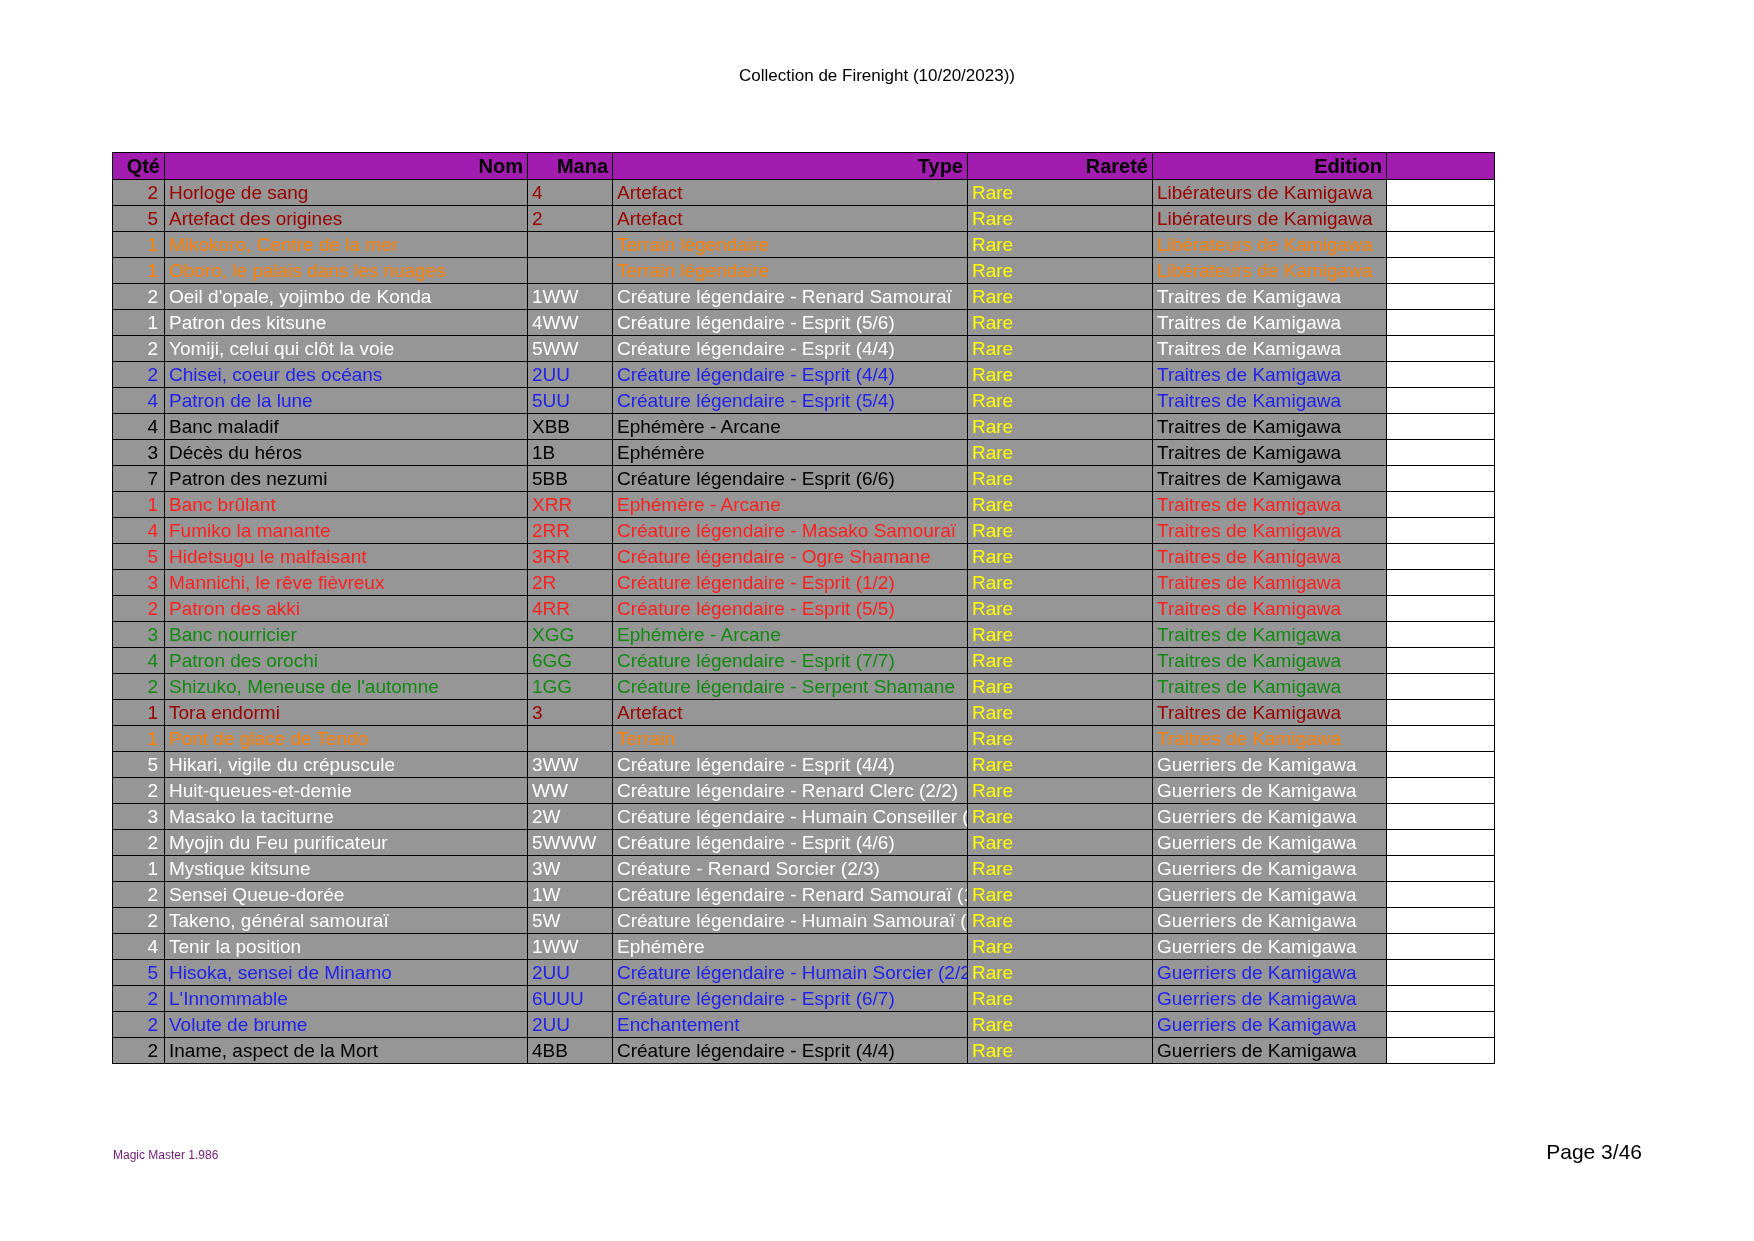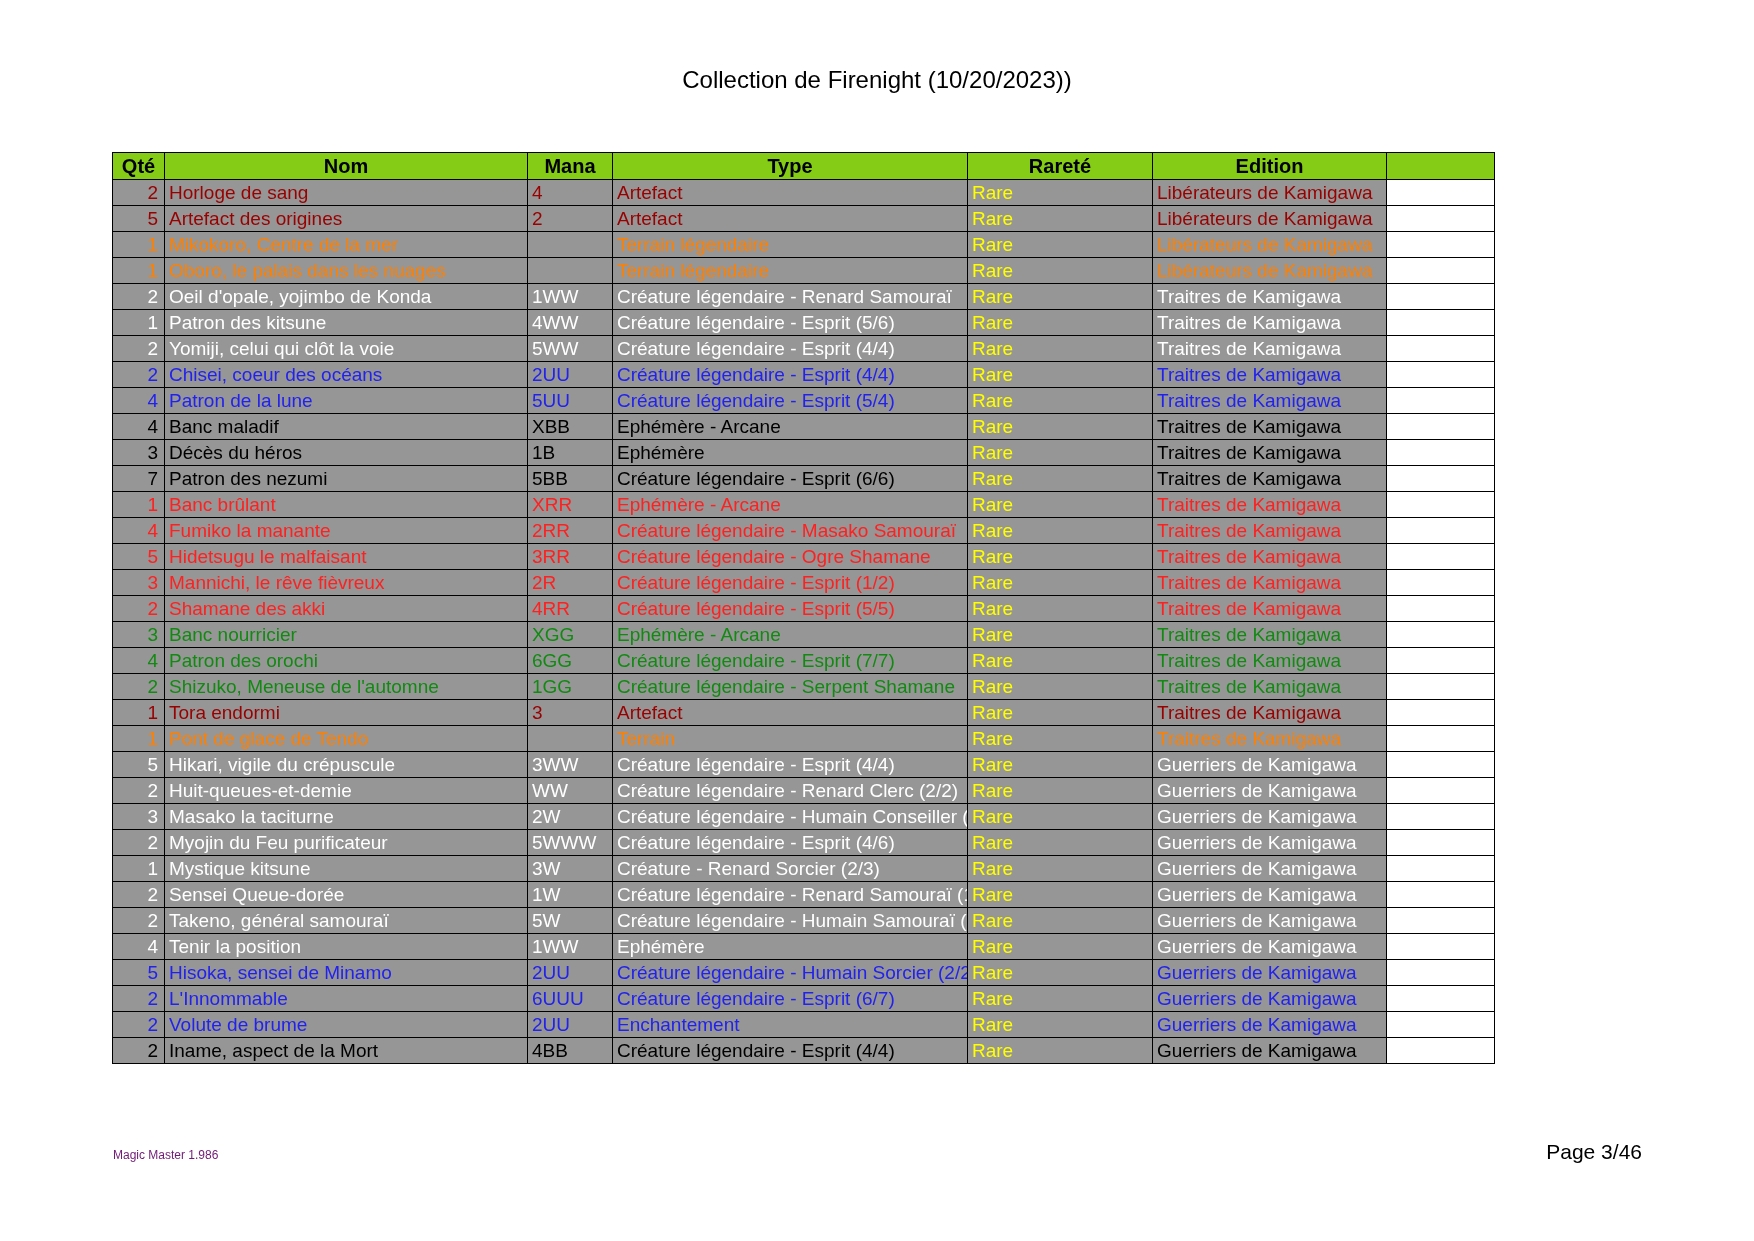--- a/index.html
+++ b/index.html
@@ -14,21 +14,21 @@
     font-family: "Liberation Sans", sans-serif;
     overflow: hidden;
   }
 
   .page-title {
     position: absolute;
     top: 66px;
     left: 0;
     width: 1754px;
     text-align: center;
-    font-size: 24px;
+    font-size: 17px;
     color: #000000;
     font-family: "Liberation Sans", sans-serif;
     letter-spacing: 0px;
   }
 
   .table-wrap {
     position: absolute;
     left: 112px;
     top: 152px;
     width: 1382px;
@@ -55,24 +55,24 @@
     padding: 0 4px;
     height: 26px;
     line-height: 24px;
     overflow: hidden;
     white-space: nowrap;
     vertical-align: middle;
     box-sizing: border-box;
   }
 
   table.collection thead th {
-    background: #84cc16;
+    background: #a21caf;
     color: #000000;
     font-weight: bold;
-    text-align: center;
+    text-align: right;
     font-size: 20px;
     height: 27px;
   }
 
   table.collection tbody td {
     background: #969696;
     font-weight: normal;
   }
 
   table.collection tbody td.cell-qte {
@@ -280,21 +280,21 @@
           <td class="cell-qte">3</td>
           <td class="cell-nom">Mannichi, le rêve fièvreux</td>
           <td class="cell-mana">2R</td>
           <td class="cell-type">Créature légendaire - Esprit (1/2)</td>
           <td class="cell-rarete">Rare</td>
           <td class="cell-edition">Traitres de Kamigawa</td>
           <td class="cell-blank"></td>
         </tr>
         <tr class="row-red">
           <td class="cell-qte">2</td>
-          <td class="cell-nom">Shamane des akki</td>
+          <td class="cell-nom">Patron des akki</td>
           <td class="cell-mana">4RR</td>
           <td class="cell-type">Créature légendaire - Esprit (5/5)</td>
           <td class="cell-rarete">Rare</td>
           <td class="cell-edition">Traitres de Kamigawa</td>
           <td class="cell-blank"></td>
         </tr>
         <tr class="row-green">
           <td class="cell-qte">3</td>
           <td class="cell-nom">Banc nourricier</td>
           <td class="cell-mana">XGG</td>

